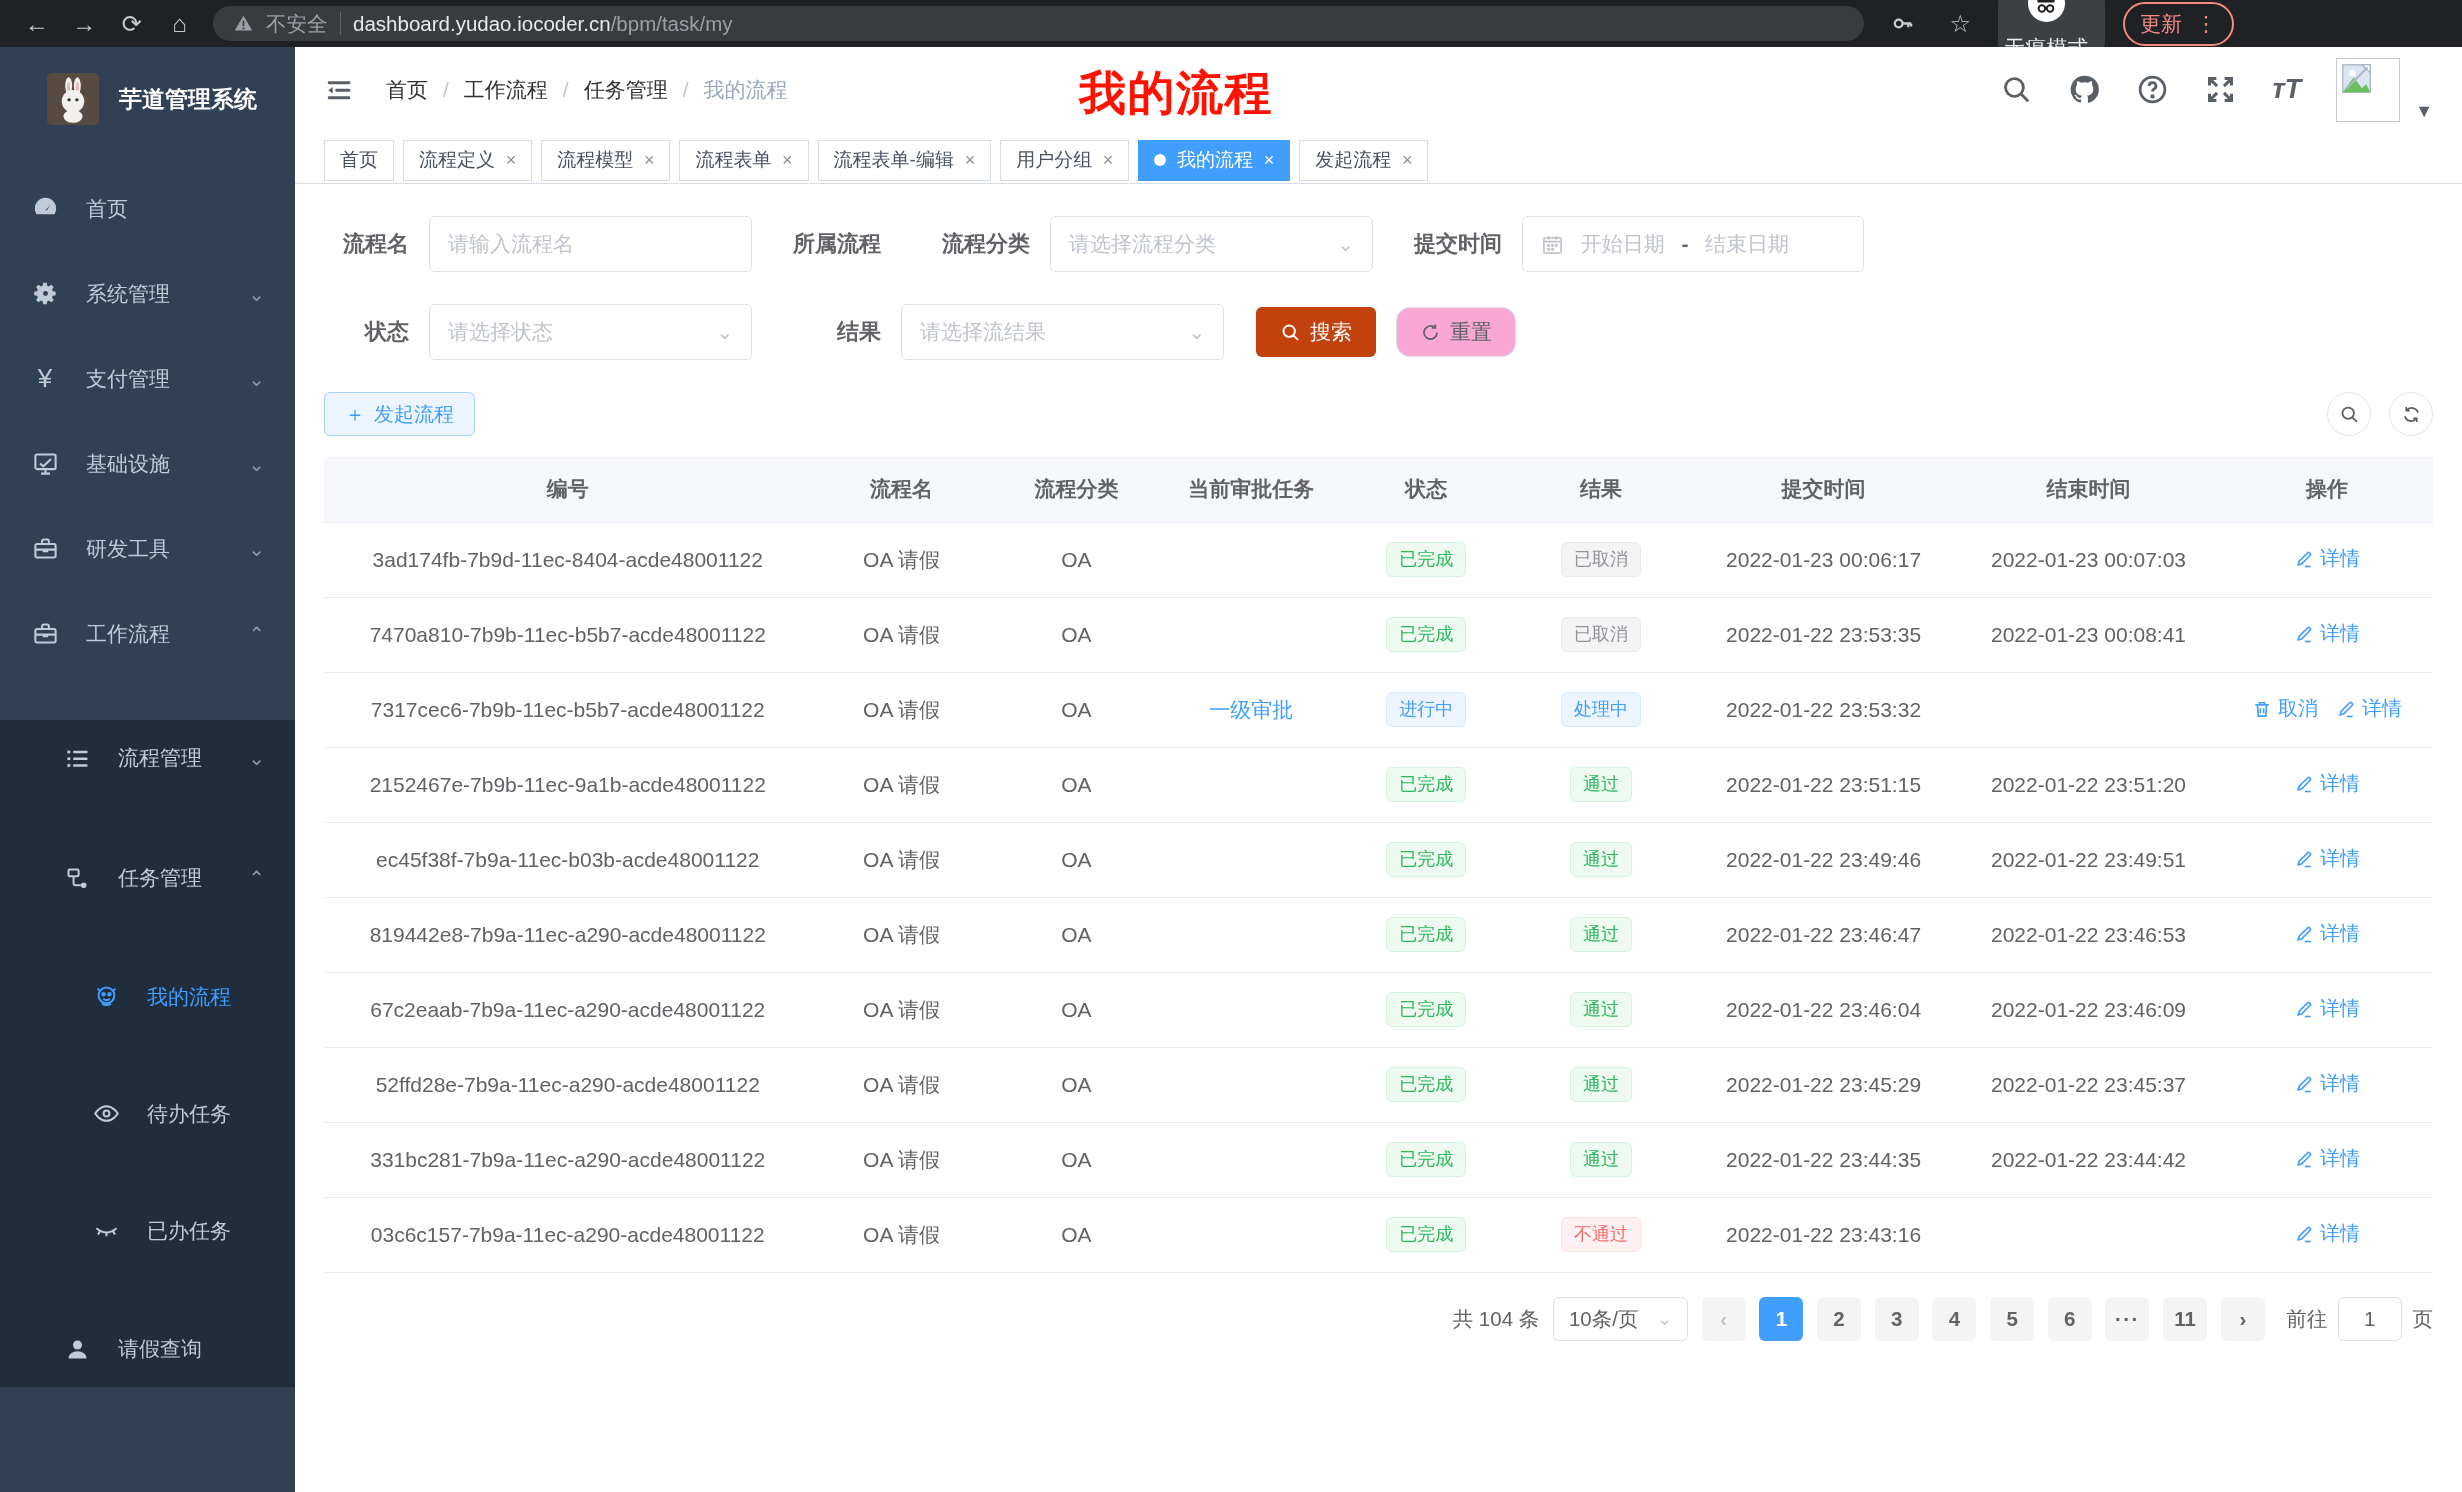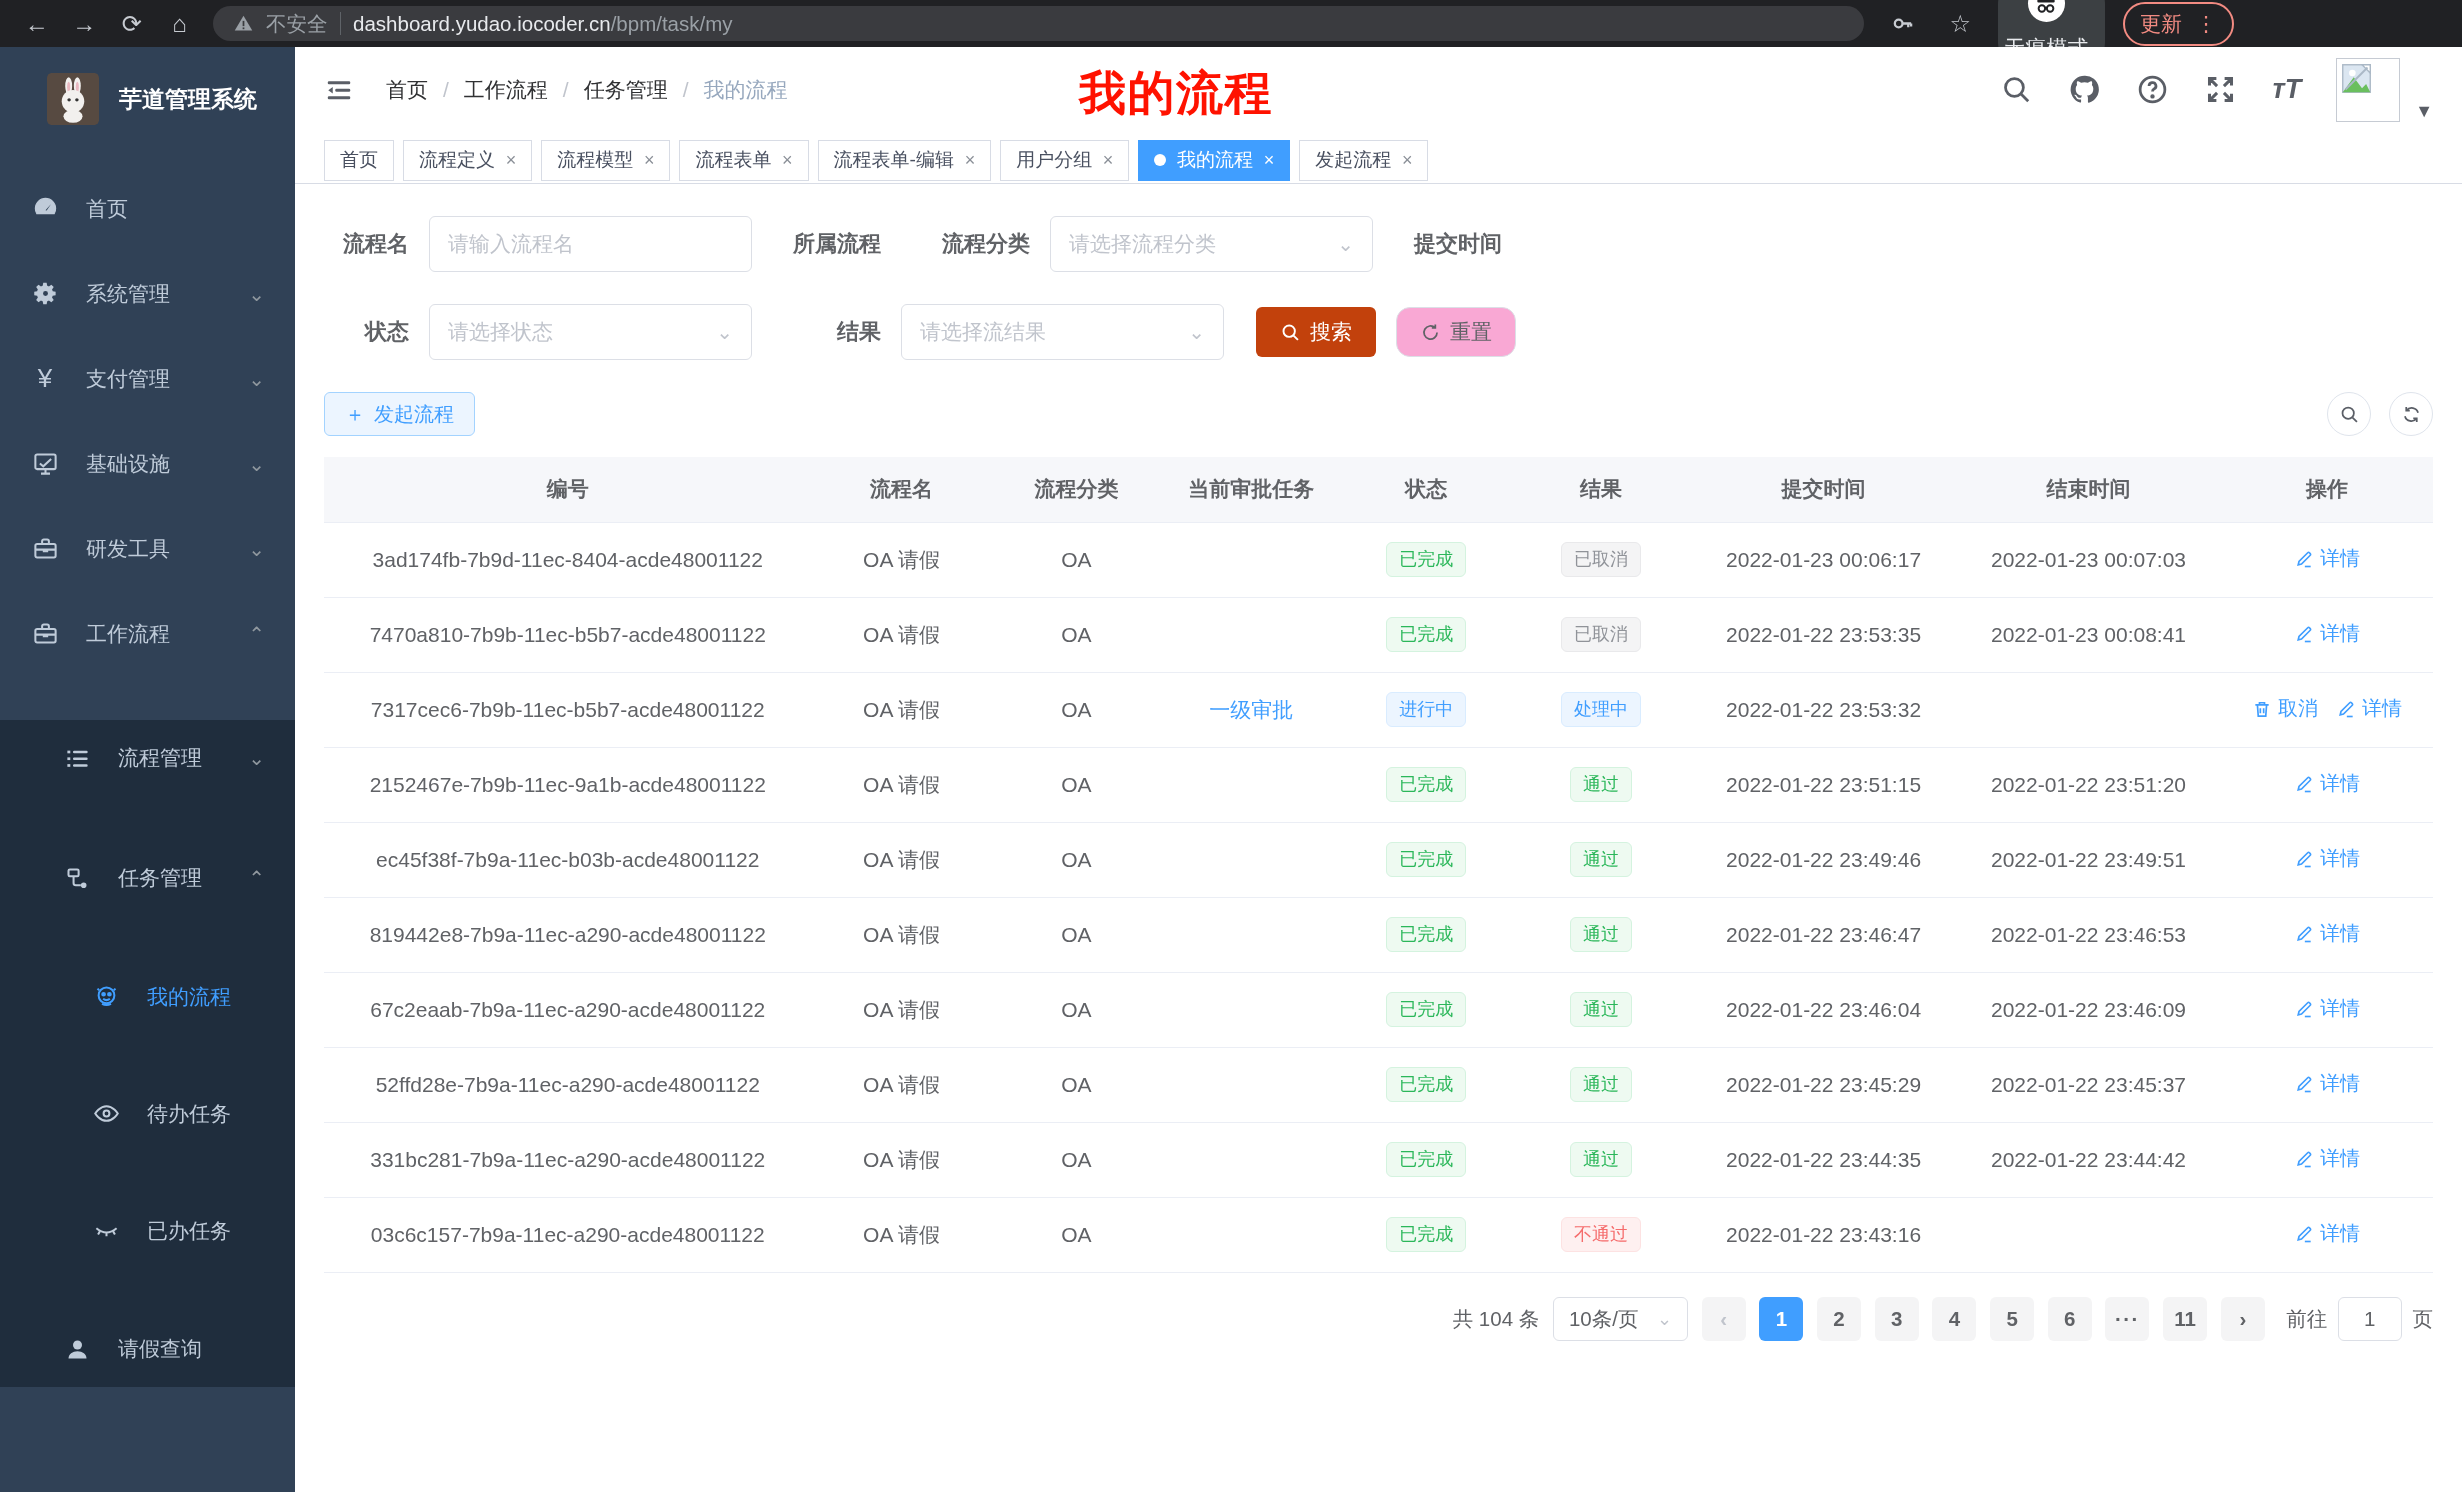--- a/index.html
+++ b/index.html
@@ -435,20 +435,36 @@
         </div>
         <div class="ffield">
           <span class="flabel w120">流程分类</span>
           <div class="ctrl w425">
             <span>请选择流程分类</span>
             <span class="chev-d">⌄</span>
           </div>
         </div>
         <div class="ffield" style="margin-right:0;">
           <span class="flabel w120">提交时间</span>
+          <div class="ctrl w450 date-ctrl">
+            <span class="cal-ic">
+              <svg viewBox="0 0 24 24" fill="none" stroke="currentColor" stroke-width="1.8">
+                  <rect x="3" y="5" width="18" height="16" rx="1.5"></rect>
+                  <path d="M3 9h18M8 3v4M16 3v4"></path>
+                  <circle cx="8" cy="13" r="0.8" fill="currentColor"></circle>
+                  <circle cx="12" cy="13" r="0.8" fill="currentColor"></circle>
+                  <circle cx="16" cy="13" r="0.8" fill="currentColor"></circle>
+                  <circle cx="8" cy="17" r="0.8" fill="currentColor"></circle>
+                  <circle cx="12" cy="17" r="0.8" fill="currentColor"></circle>
+                </svg>
+            </span>
+            <span>开始日期</span>
+            <span class="dash">-</span>
+            <span>结束日期</span>
+          </div>
         </div>
       </div>
       <div class="frow">
         <div class="ffield">
           <span class="flabel w110">状态</span>
           <div class="ctrl w425">
             <span>请选择状态</span>
             <span class="chev-d">⌄</span>
           </div>
         </div>

